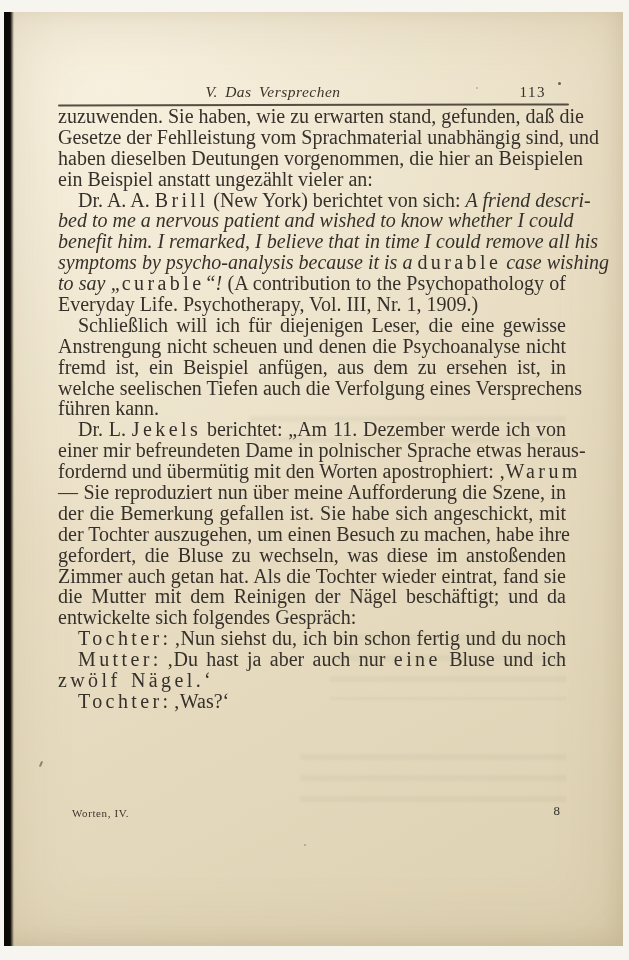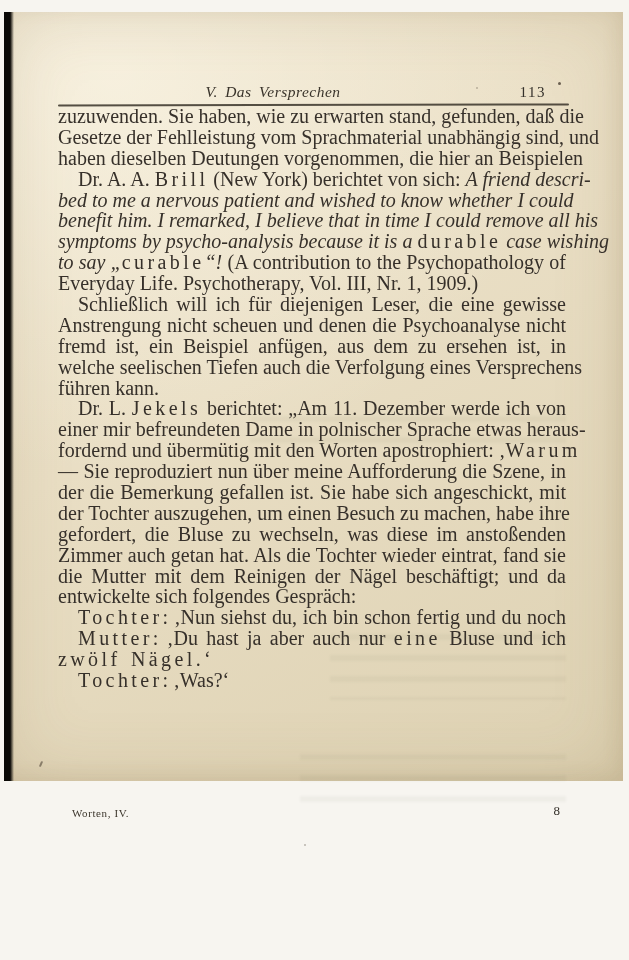--- a/index.html
+++ b/index.html
@@ -2,21 +2,21 @@
 <html><head>
 <meta charset="utf-8">
 <style>
   html,body{margin:0;padding:0;}
   body{
     width:629px;height:960px;position:relative;overflow:hidden;
     background:var(--frame,#f7f5f0);
     font-family:"Liberation Serif","DejaVu Serif",serif;
   }
   .paper{
-    position:absolute;left:4px;top:12px;width:619px;height:769px;
+    position:absolute;left:4px;top:12px;width:619px;height:934px;
     background:
       radial-gradient(130% 95% at 18% 8%, rgba(255,251,238,.55), rgba(255,251,238,0) 55%),
       linear-gradient(152deg, #eee4cd 0%, var(--paper,#e9dec4) 45%, var(--paper-shadow,#ddd1b2) 100%);
     box-shadow:inset 0 0 70px rgba(138,114,68,.20), inset -4px -4px 18px rgba(125,102,60,.12);
   }
   .gutter{
     position:absolute;left:0;top:0;bottom:0;width:10px;
     background:linear-gradient(90deg, var(--gutter,#0b0906) 0%, var(--gutter,#0b0906) 62%, rgba(11,9,6,0) 100%);
   }
   .running-header{position:absolute;left:0;top:0;width:100%;height:0;}
@@ -71,20 +71,21 @@
   <div class="running-header">
     <span class="chapter-title">V. Das Versprechen</span>
     <span class="folio">113</span>
     <div class="header-rule"></div>
   </div>
 
   <div class="body-text">
       <div class="text-line"><span class="seg-n">zuzuwenden. Sie haben, wie zu erwarten stand, gefunden, daß die</span></div>
       <div class="text-line"><span class="seg-n">Gesetze der Fehlleistung vom Sprachmaterial unabhängig sind, und</span></div>
       <div class="text-line"><span class="seg-n">haben dieselben Deutungen vorgenommen, die hier an Beispielen</span></div>
+      <div class="text-line line-last"><span class="seg-n">ein Beispiel anstatt ungezählt vieler an:</span></div>
       <div class="text-line line-indent"><span class="seg-n">Dr. A. A. </span><span class="seg-sp">Brill</span><span class="seg-n"> (New York) berichtet von sich: </span><span class="seg-it">A friend descri-</span></div>
       <div class="text-line"><span class="seg-it">bed to me a nervous patient and wished to know whether I could</span></div>
       <div class="text-line"><span class="seg-it">benefit him. I remarked, I believe that in time I could remove all his</span></div>
       <div class="text-line"><span class="seg-it">symptoms by psycho-analysis because it is a </span><span class="seg-itsp">durable</span><span class="seg-it"> case wishing</span></div>
       <div class="text-line"><span class="seg-it">to say „</span><span class="seg-itsp">curable</span><span class="seg-it">“!</span><span class="seg-n"> (A contribution to the Psychopathology of</span></div>
       <div class="text-line line-last"><span class="seg-n">Everyday Life. Psychotherapy, Vol. III, Nr. 1, 1909.)</span></div>
       <div class="text-line line-indent"><span class="seg-n">Schließlich will ich für diejenigen Leser, die eine gewisse</span></div>
       <div class="text-line"><span class="seg-n">Anstrengung nicht scheuen und denen die Psychoanalyse nicht</span></div>
       <div class="text-line"><span class="seg-n">fremd ist, ein Beispiel anfügen, aus dem zu ersehen ist, in</span></div>
       <div class="text-line"><span class="seg-n">welche seelischen Tiefen auch die Verfolgung eines Versprechens</span></div>

